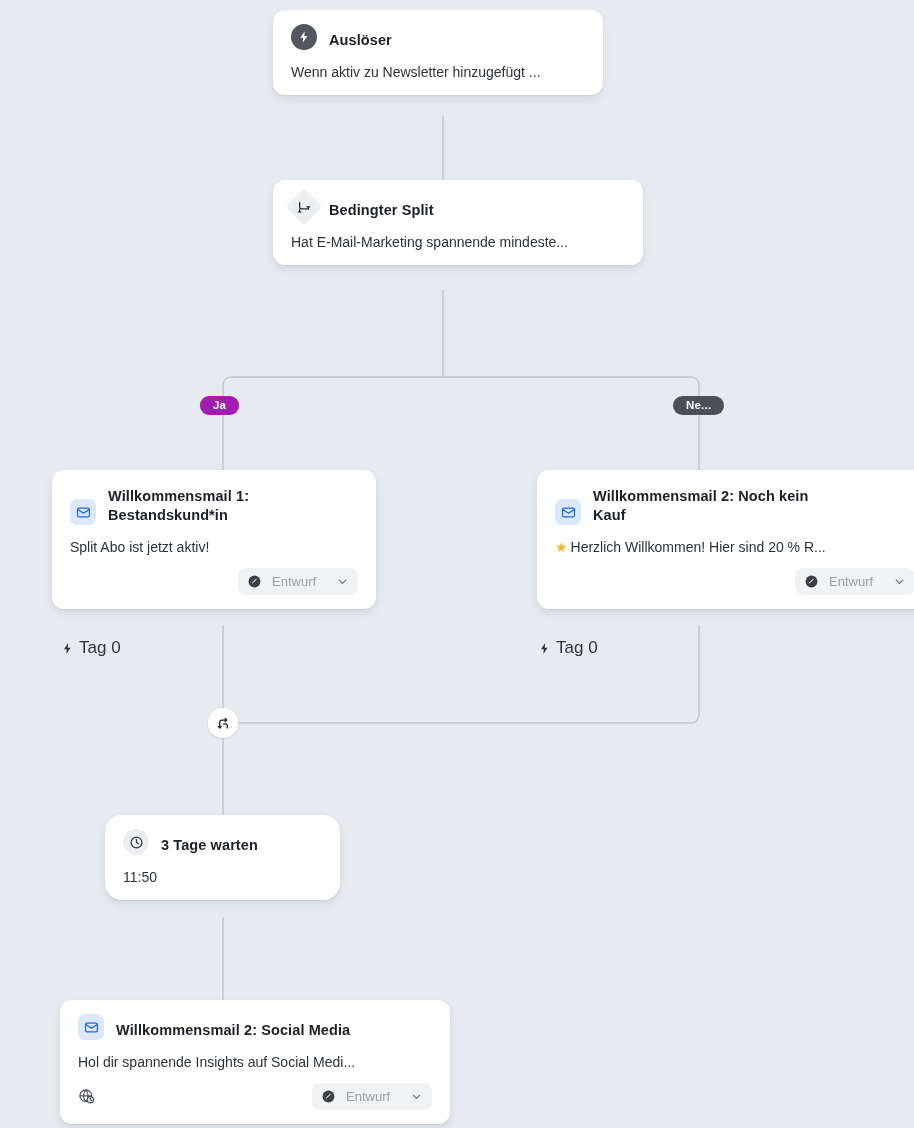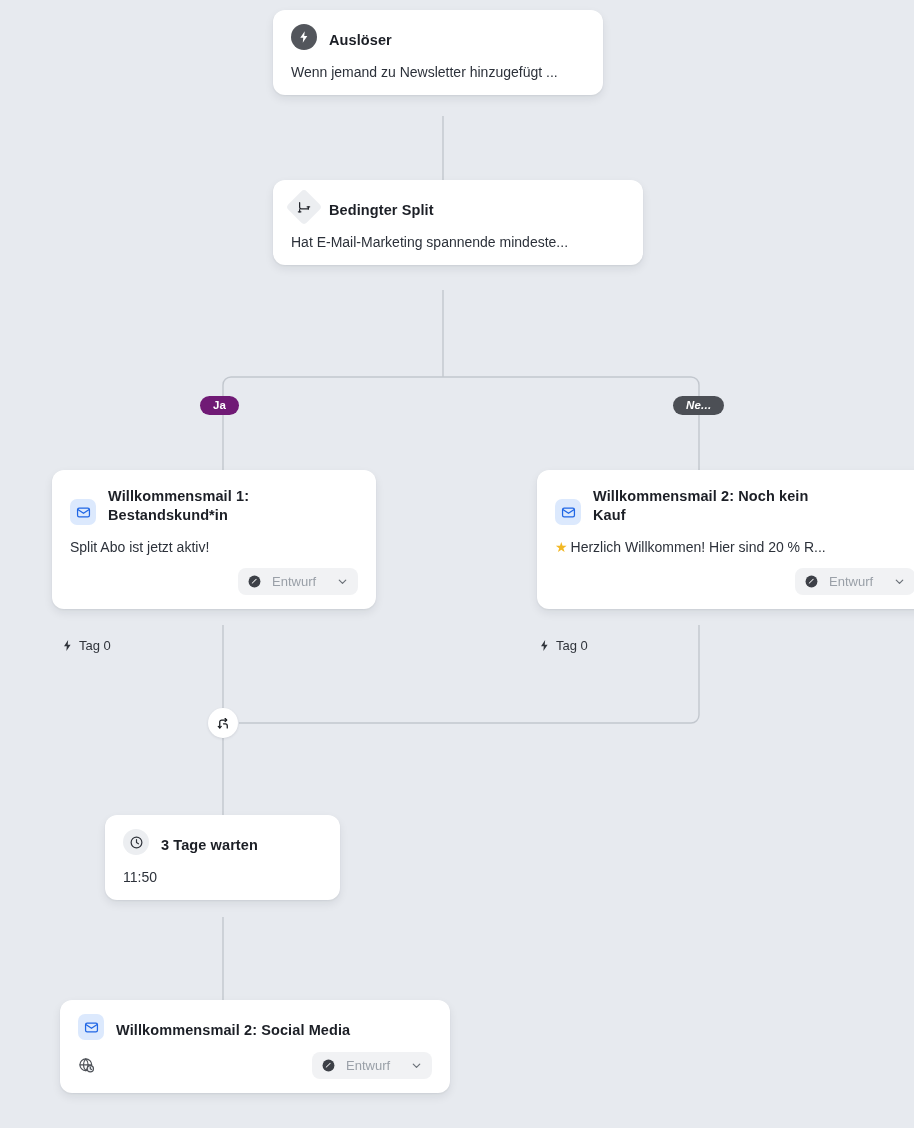--- a/index.html
+++ b/index.html
@@ -138,22 +138,22 @@
     border-radius: 10px;
     padding: 0 13px;
     font-size: 11.5px;
     font-weight: 700;
     color: #ffffff;
     text-align: center;
     letter-spacing: .2px;
     box-sizing: border-box;
     white-space: nowrap;
   }
-  .branch-yes { background: #701a75; }
-  .branch-no  { background: #4c4f55; font-style: italic; }
+  .branch-yes { background: #a21caf; border-radius: 9px; }
+  .branch-no  { background: #4c4f55; }
 
   
   .merge-node {
     position: absolute;
     z-index: 4;
     width: 30px;
     height: 30px;
     border-radius: 50%;
     background: #ffffff;
     display: flex;
@@ -162,21 +162,21 @@
     box-shadow: 0 1px 3px rgba(16,24,40,.10);
   }
 
   
   .day-caption {
     position: absolute;
     z-index: 4;
     display: flex;
     align-items: center;
     gap: 5px;
-    font-size: 13px;
+    font-size: 17px;
     color: #30343b;
     white-space: nowrap;
   }
 </style>
 </head>
 <body>
 
 <div id="canvas">
 
   <svg class="edges" width="914" height="1128" viewBox="0 0 914 1128" fill="none">
@@ -208,21 +208,21 @@
 
   <div class="node" style="left:273px; top:10px; width:330px;">
     <div class="node-head">
       <span class="icon-badge icon-circle-dark">
         <svg width="14" height="14" viewBox="0 0 24 24" fill="#ffffff" aria-hidden="true">
           <path d="M13.2 2 5.6 13.2h5.1L9.9 22l7.8-11.6h-5.3L13.2 2z"></path>
         </svg>
       </span>
       <span class="node-title">Auslöser</span>
     </div>
-    <div class="node-sub">Wenn jemand zu Newsletter hinzugefügt ...</div>
+    <div class="node-sub">Wenn aktiv zu Newsletter hinzugefügt ...</div>
   </div>
 
   <div class="node" style="left:273px; top:180px; width:370px;">
     <div class="node-head">
       <span class="icon-badge icon-diamond">
         <svg width="15" height="15" viewBox="0 0 24 24" fill="none" stroke="#23262c" stroke-width="2" stroke-linecap="round" stroke-linejoin="round" aria-hidden="true">
           <path d="M5 4v7a3 3 0 0 0 3 3h11"></path>
           <path d="M5 18.5V15"></path>
           <path d="M19 10.5V14"></path>
           <path d="M3 18.5h4"></path>
@@ -323,21 +323,21 @@
     <span style="display:flex;">
       <svg width="15" height="15" viewBox="0 0 24 24" fill="none" stroke="#15181d" stroke-width="2" stroke-linecap="round" stroke-linejoin="round" aria-hidden="true">
         <path d="M6 19V9.5a3 3 0 0 1 3-3h8"></path>
         <path d="M3.6 16.6 6 19l2.4-2.4"></path>
         <path d="M14.6 4.1 17 6.5l-2.4 2.4"></path>
         <path d="M18 19v-3.5a3 3 0 0 0-3-3h-3"></path>
       </svg>
     </span>
   </div>
 
-  <div class="node" style="left:105px; top:815px; width:235px;">
+  <div class="node" style="left:105px; top:815px; width:235px;border-radius:17px;">
     <div class="node-head">
       <span class="icon-badge icon-circle-grey">
         <svg width="15" height="15" viewBox="0 0 24 24" fill="none" stroke="#30343b" stroke-width="1.9" stroke-linecap="round" stroke-linejoin="round" aria-hidden="true">
           <circle cx="12" cy="12" r="8.6"></circle>
           <path d="M12 7.4V12l3.1 2"></path>
         </svg>
       </span>
       <span class="node-title">3 Tage warten</span>
     </div>
     <div class="node-sub">11:50</div>
@@ -346,20 +346,21 @@
   <div class="node" style="left:60px; top:1000px; width:390px;">
     <div class="node-head">
       <span class="icon-badge icon-rounded-blue">
         <svg width="15" height="15" viewBox="0 0 24 24" fill="none" stroke="#1f66e5" stroke-width="2" stroke-linecap="round" stroke-linejoin="round" aria-hidden="true">
           <rect x="2.5" y="5" width="19" height="14" rx="2.5"></rect>
           <path d="M3.5 7.5 12 13.3l8.5-5.8"></path>
         </svg>
       </span>
       <span class="node-title">Willkommensmail 2: Social Media</span>
     </div>
+    <div class="node-sub">Hol dir spannende Insights auf Social Medi...</div>
     <div class="status-row">
       <span class="tz-icon" style="display:flex;">
         <svg width="17" height="17" viewBox="0 0 24 24" fill="none" stroke="#30343b" stroke-width="1.7" stroke-linecap="round" stroke-linejoin="round" aria-hidden="true">
           <circle cx="11" cy="11" r="8.3"></circle>
           <path d="M2.9 11h16.2"></path>
           <path d="M11 2.7c2.2 2.4 3.3 5.3 3.3 8.3s-1.1 5.9-3.3 8.3C8.8 16.9 7.7 14 7.7 11s1.1-5.9 3.3-8.3z"></path>
           <circle cx="17.4" cy="16.6" r="4.4" fill="#e7eaef"></circle>
           <path d="M17.4 14.2v2.4l1.6 1"></path>
         </svg>
       </span>

